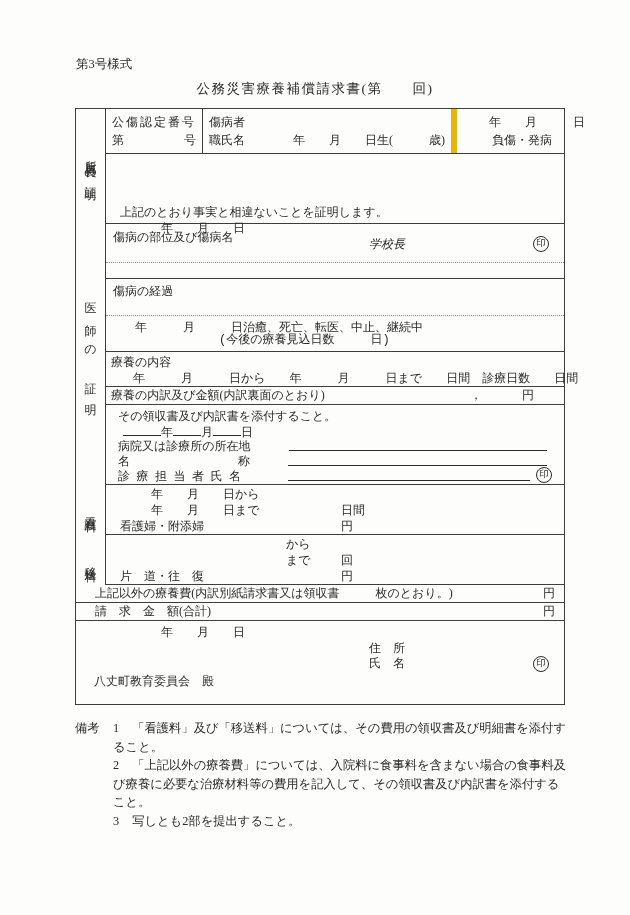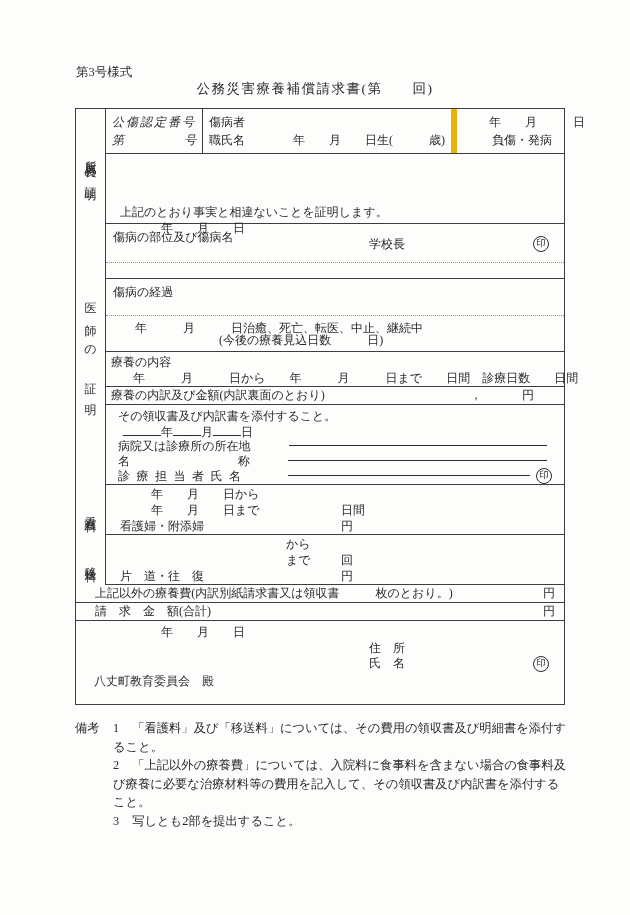--- a/index.html
+++ b/index.html
@@ -4,69 +4,69 @@
 <style>
   * { box-sizing: border-box; margin: 0; padding: 0; }
   html,body { width: 630px; height: 915px; }
   body {
     font-family: "Liberation Serif", "DejaVu Serif", serif;
     color: #2a2a2a;
     background: #ffffff;
   }
   .page { position: relative; width: 630px; height: 915px; background: #fdfdfc; font-size: 12px; line-height: 16px; overflow: hidden; }
 
-  .form-code { position: absolute; top: 64px; left: 76px; font-size: 12.5px; }
+  .form-code { position: absolute; top: 56px; left: 76px; font-size: 12.5px; }
   .form-title { position: absolute; top: 81px; left: 0; width: 630px; text-align: center; font-size: 13.5px; letter-spacing: 1.5px; }
 
   .ftable { position: absolute; top: 108px; left: 75px; width: 490px; border: 1px solid #3d3d3d; }
   .sec { display: flex; }
   .side { flex: 0 0 30px; border-right: 1px solid #3d3d3d; display: flex; align-items: center; justify-content: center; overflow: hidden; }
   .vtext { writing-mode: vertical-rl; text-orientation: upright; font-size: 12px; line-height: 1; }
   .ls-a { letter-spacing: 3px; }
   .ls-b { letter-spacing: 22px; }
   .ls-c { letter-spacing: 2px; }
   .bodyc { flex: 1; min-width: 0; }
   .bb { border-bottom: 1px solid #3d3d3d; }
 
   
   .rowA1 { height: 45px; display: flex; }
   .rowA1 .cell { padding: 4px 6px 0 6px; line-height: 18px; }
-  .cell-injury { flex: 0 0 95px; border-right: 1px solid #3d3d3d; font-style: italic; }
+  .cell-injury { flex: 0 0 95px; border-right: 1px solid #3d3d3d; }
   .cell-injury .l1 { letter-spacing: 2px; white-space: nowrap; }
   .cell-injury .l2 { display: flex; justify-content: space-between; }
   .cell-victim { flex: 1; border-right: 6px solid #eab308; white-space: nowrap; }
   .cell-onset { flex: 0 0 136px; padding: 4px 8px 0 2px !important; }
   .cell-onset .l1 { text-align: right; }
   .cell-onset .l2 { text-align: center; }
 
   
   .rowA2 { height: 70px; display: flex; flex-direction: column; }
   .rowA2 .l1 { padding: 6px 0 0 14px; margin-top: 44px; }
   .rowA2 .l2 { padding-left: 55px; }
   .rowA2 .l3 { margin-top: auto; margin-bottom: 7px; display: flex; align-items: center; }
-  .rowA2 .signer { margin-left: 263px; }
+  .rowA2 .signer { margin-left: 263px; font-style: italic; }
   .rowA2 .seal { margin-left: auto; margin-right: 15px; }
 
   
   .rowB1 { height: 55px; position: relative; padding: 5px 8px 0 7px; }
-  .rowB2 { height: 73px; position: relative; padding: 5px 8px 0 7px; }
+  .rowB2 { height: 73px; position: relative; padding: 5px 8px 0 7px; font-family: Liberation Mono, monospace; }
   .dotted { position: absolute; left: 0; right: 0; border-top: 1px dotted #8f8f8f; }
   .rowB2 .status { position: absolute; top: 41px; left: 29px; white-space: nowrap; }
   .rowB2 .status-note { position: absolute; top: 53px; left: 113px; white-space: nowrap; }
   .rowB3 { height: 35px; padding: 2px 0 0 5px; line-height: 16px; }
   .rowB3 .l2 { padding-left: 22px; white-space: nowrap; }
   .rowB4 { height: 18px; display: flex; align-items: center; padding-left: 5px; line-height: 17px; }
   .rowB4 .comma { margin-left: auto; }
   .rowB4 .unit { margin-left: 40px; margin-right: 30px; }
   .rowB5 { height: 80px; padding-top: 4px; line-height: 15px; }
   .rowB5 .l1 { padding-left: 12px; }
   .rowB5 .l2 { padding-left: 17px; height: 15px; }
   .u { display: inline-block; border-bottom: 1px solid #2a2a2a; height: 12px; vertical-align: baseline; }
   .u38 { width: 38px; } .u28 { width: 28px; }
-  .lrow { display: flex; align-items: center; padding-left: 12px; height: 15px; }
+  .lrow { display: flex; align-items: flex-end; padding-left: 12px; height: 15px; }
   .flabel { flex: 0 0 132px; white-space: nowrap; }
   .flabel-split { flex: 0 0 132px; display: flex; justify-content: space-between; }
   .flabel-spread { flex: 0 0 132px; letter-spacing: 6.5px; white-space: nowrap; }
   .fill { flex: 1; height: 0; border-bottom: 1px solid #2a2a2a; margin: 0 17px 3px 38px; }
   .fill-seal { margin-right: 6px; }
   .lrow .seal { margin: 0 12px 1px 0; }
 
   
   .rowC, .rowD { height: 50px; padding-top: 1px; }
   .frow { position: relative; height: 16px; white-space: nowrap; }

